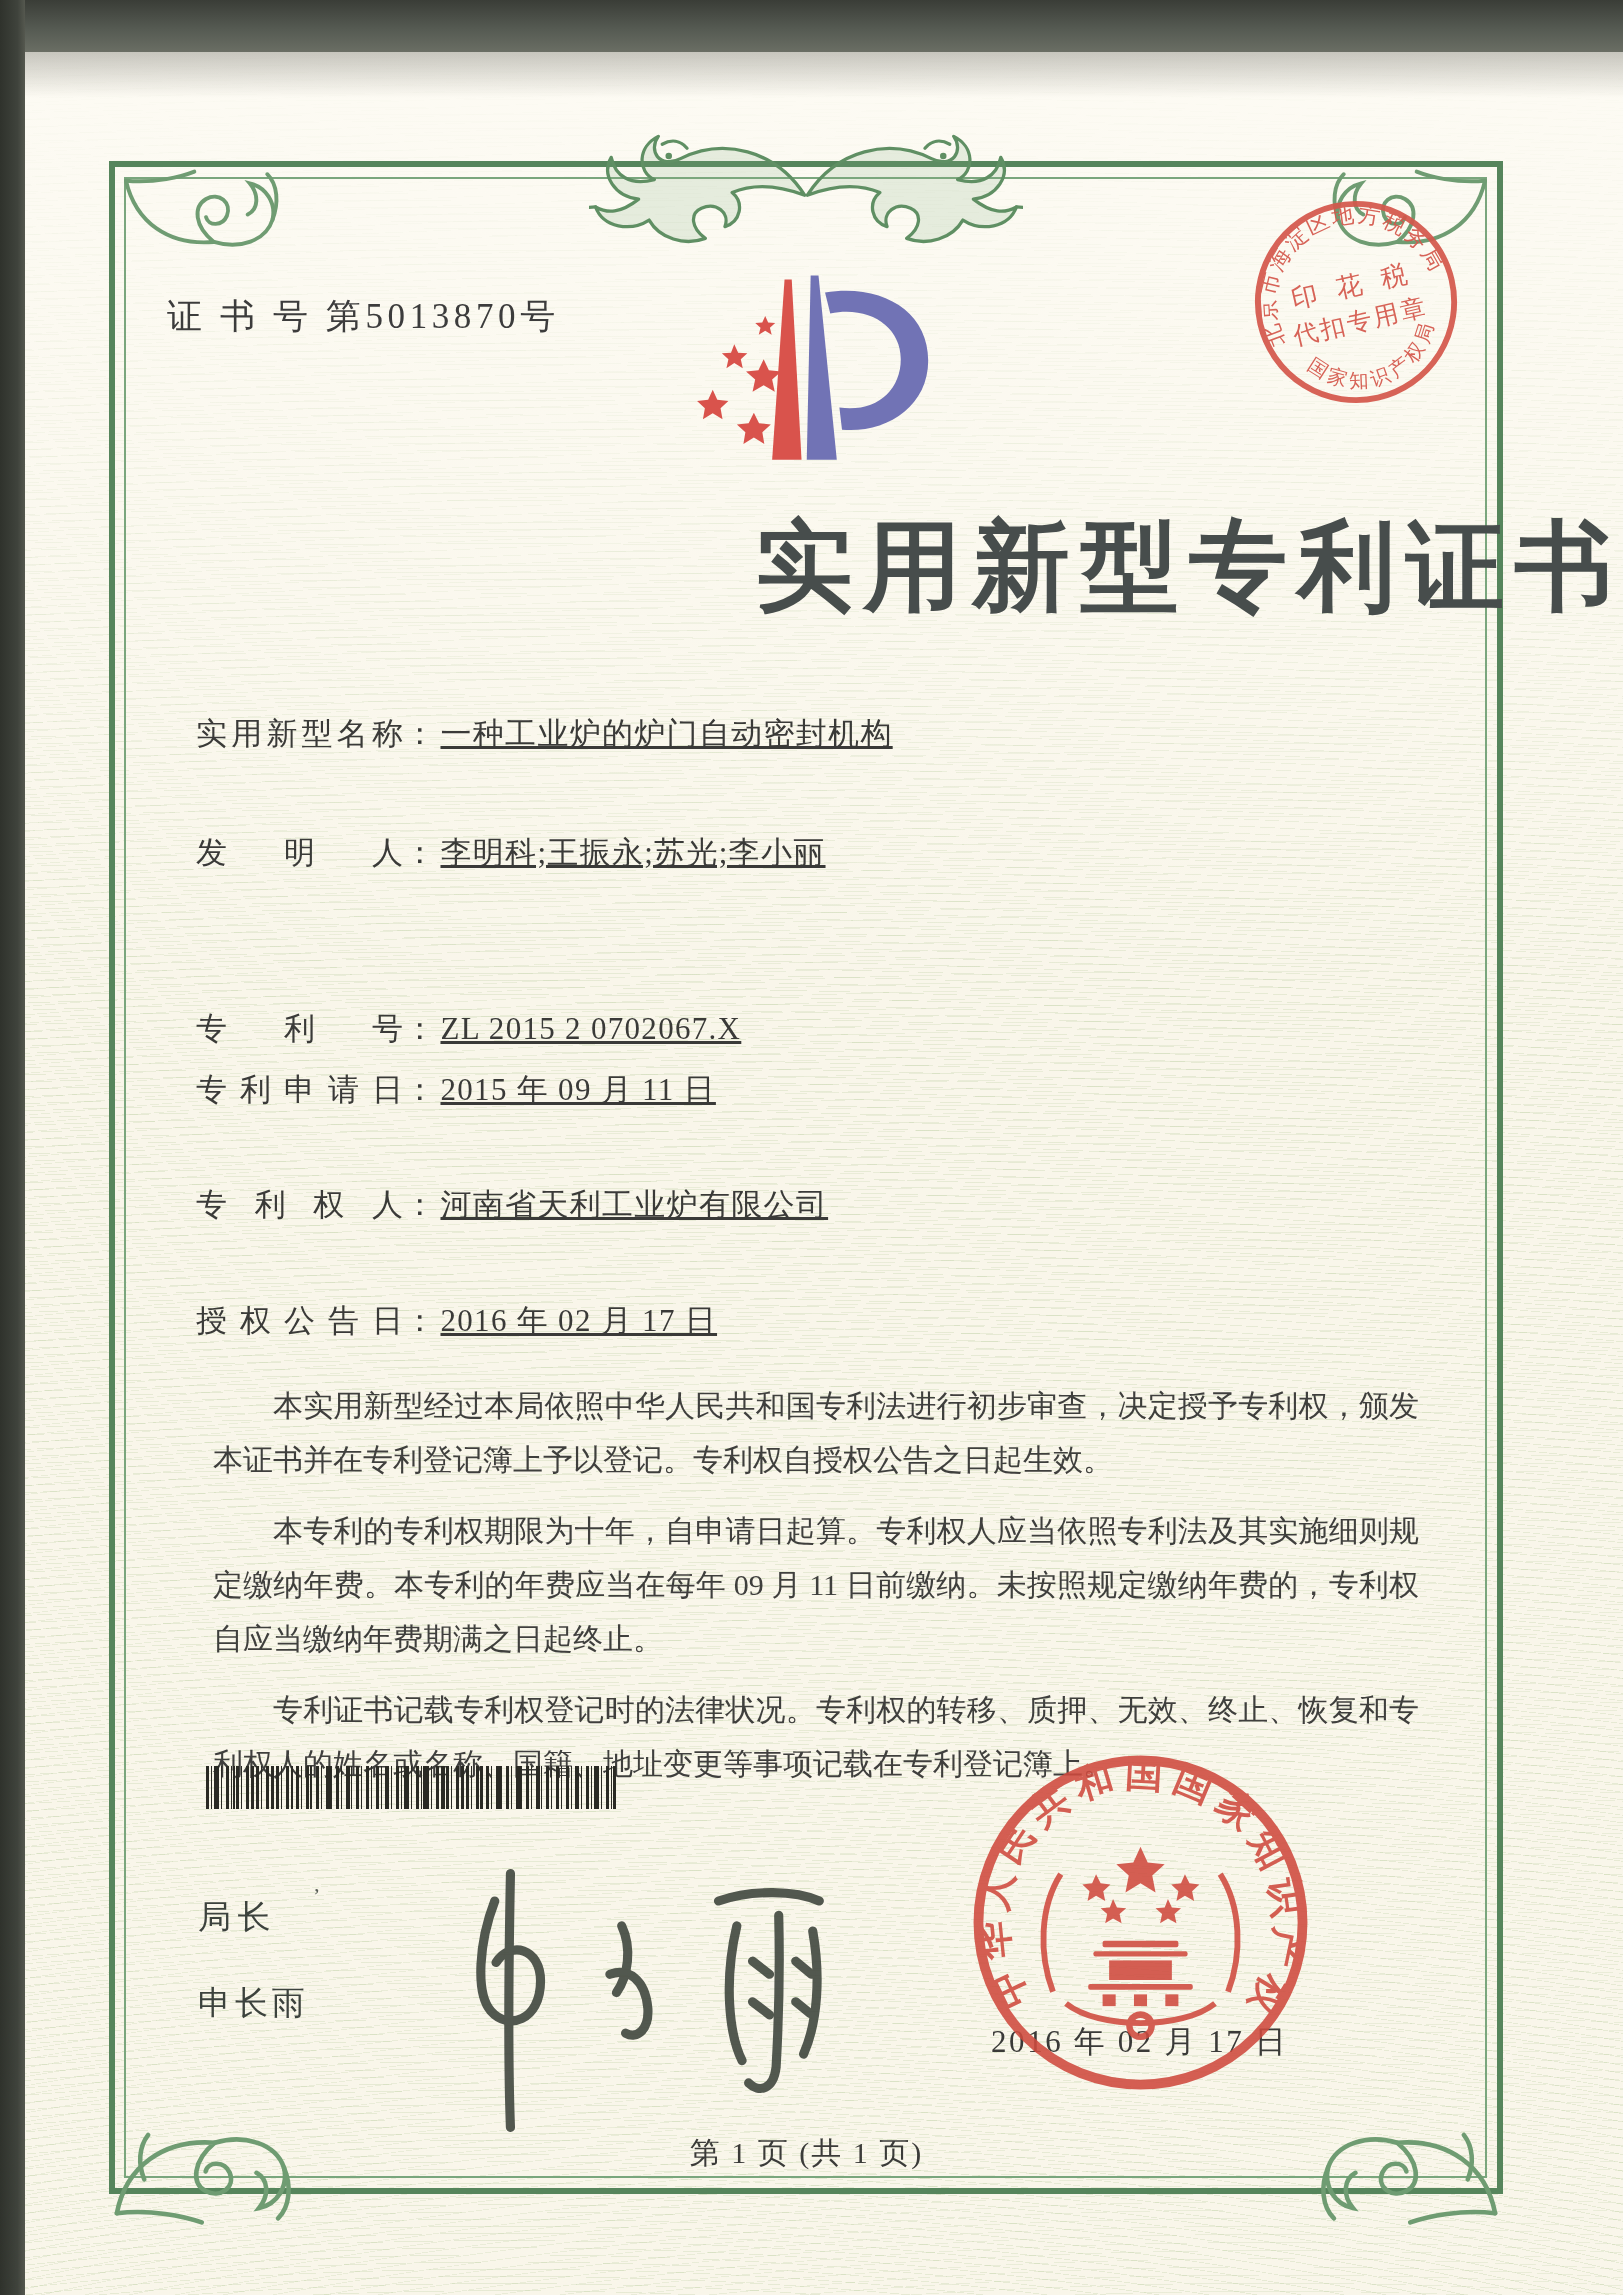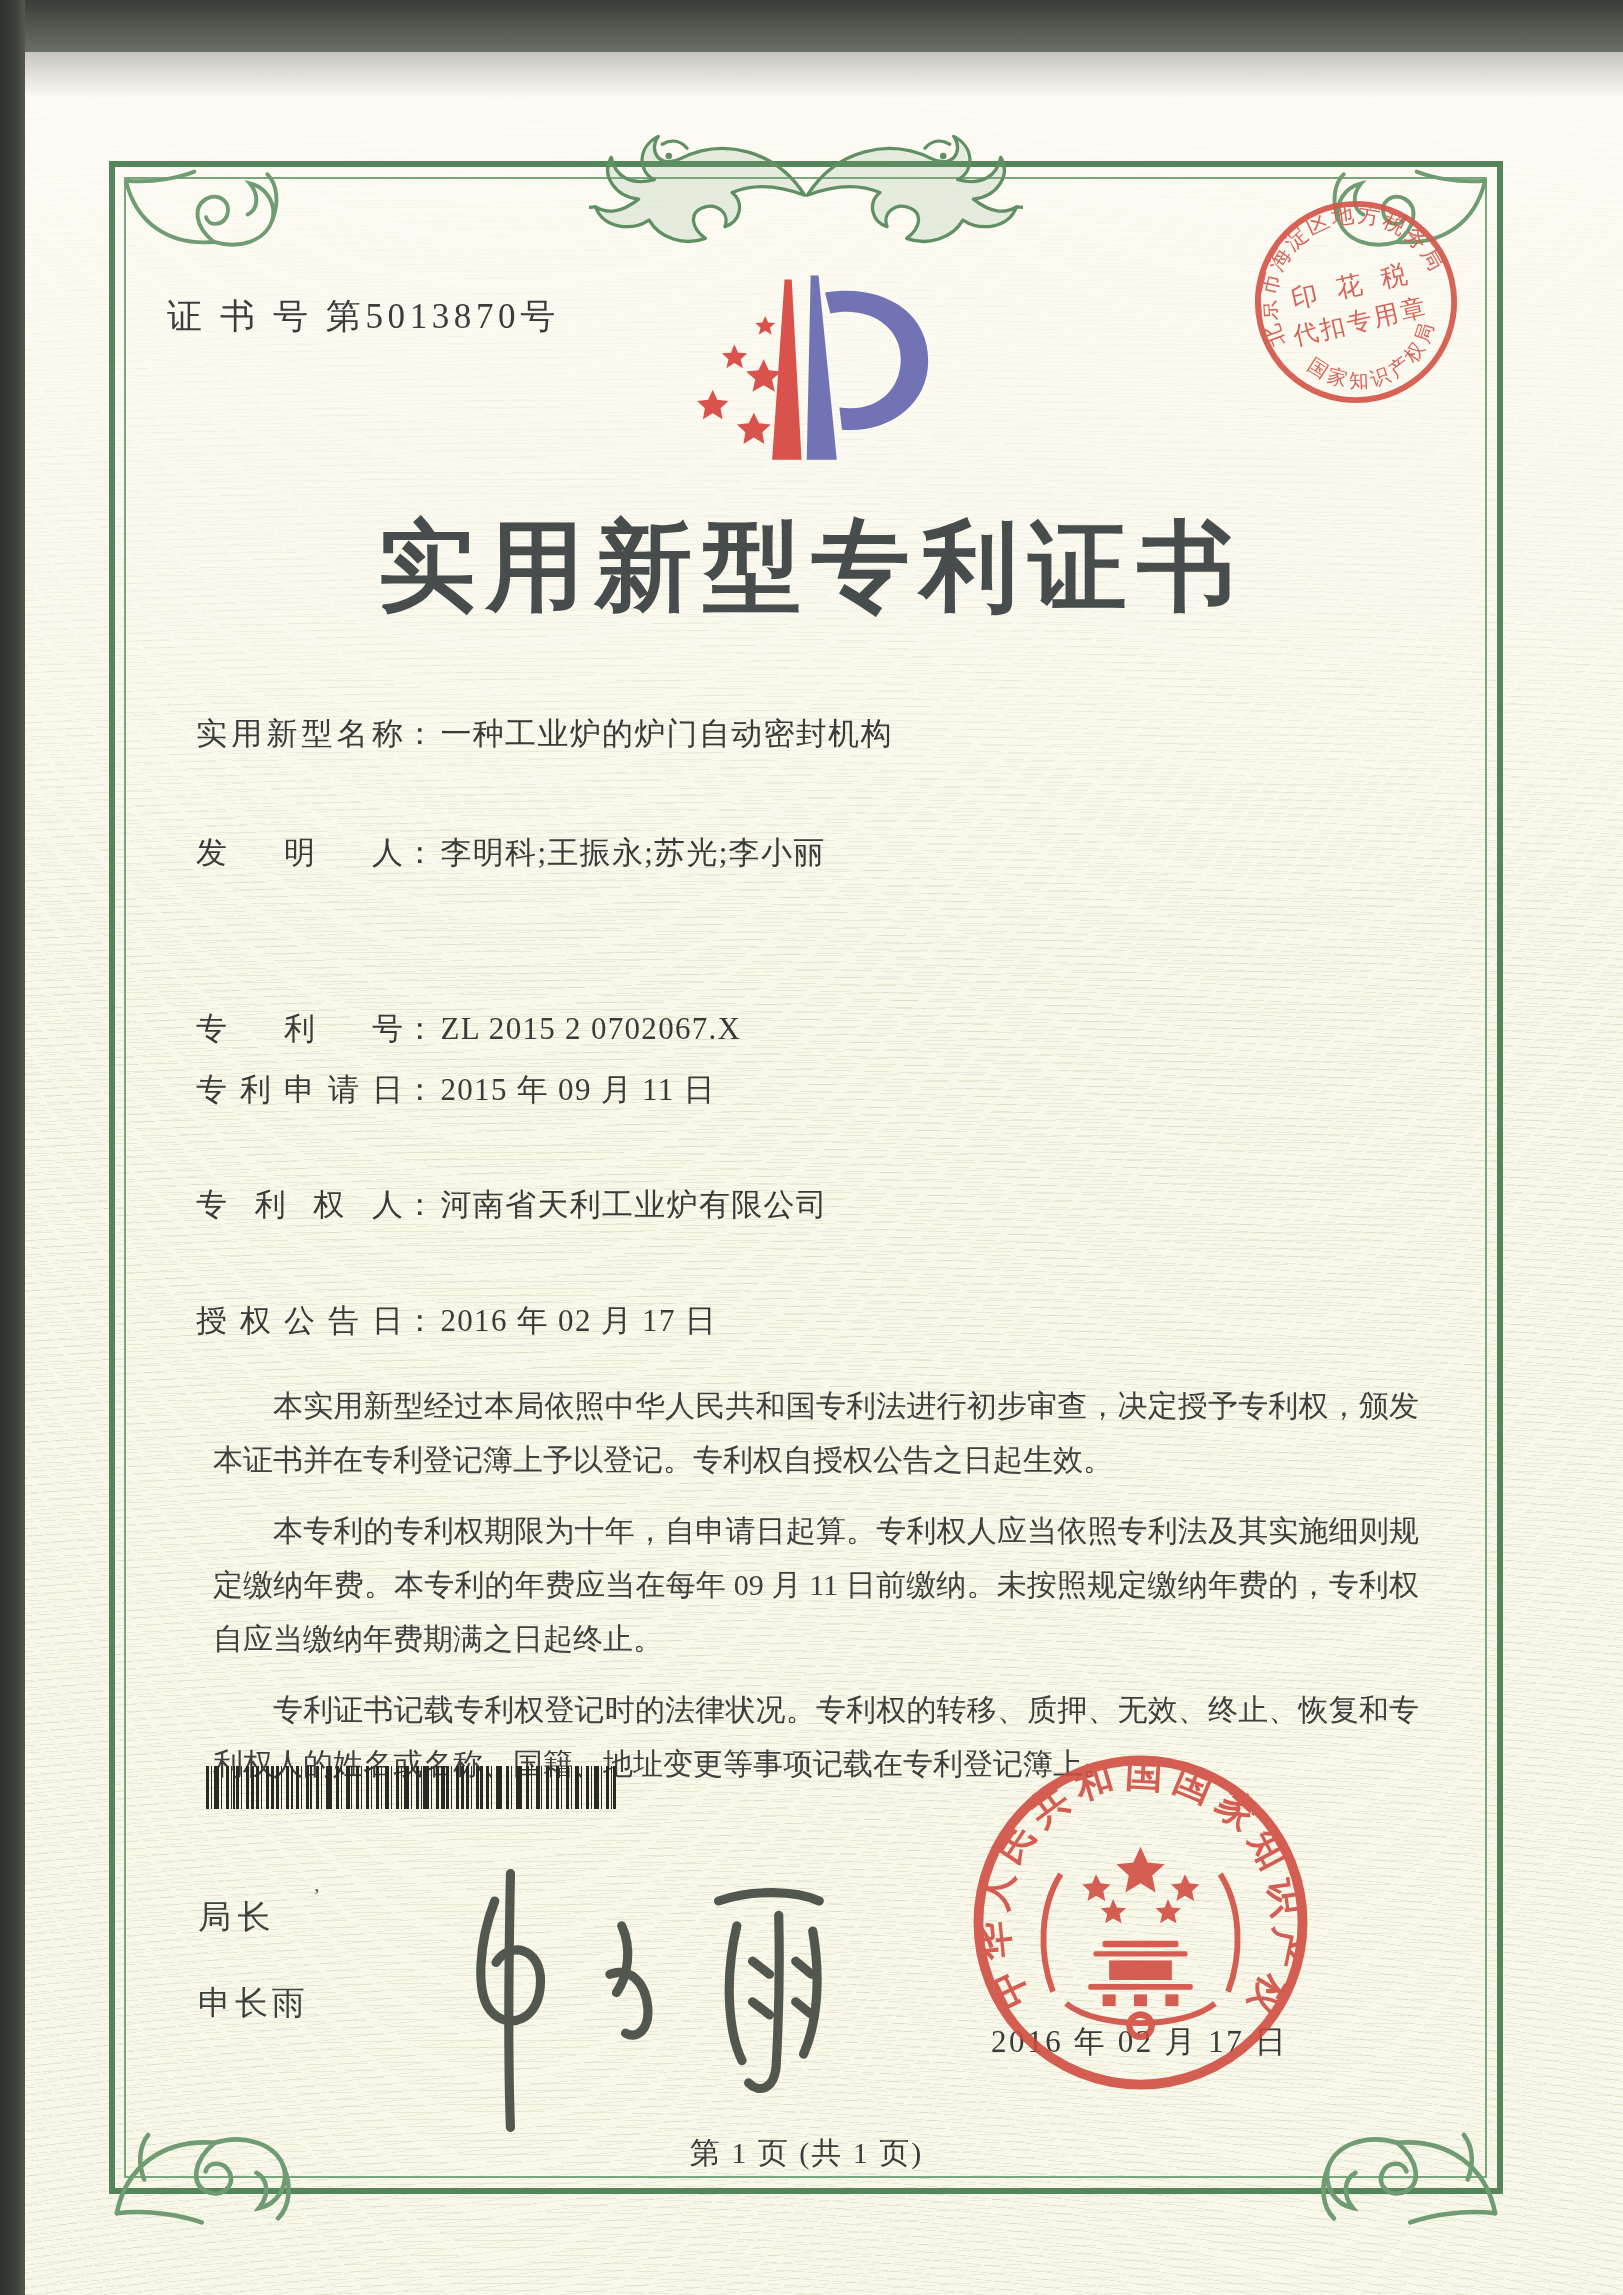--- a/index.html
+++ b/index.html
@@ -23,27 +23,27 @@
   
   .frame-outer{position:absolute;left:109px;top:161px;width:1394px;height:2033px;
     border:6.5px solid #56855c;box-sizing:border-box;}
   .frame-inner{position:absolute;left:124px;top:177px;width:1363px;height:2001px;
     border:2px solid #7aa67d;box-sizing:border-box;}
   .ornament{position:absolute;pointer-events:none;}
   
   .cert-no{position:absolute;left:167px;top:293px;font-size:35px;color:#3c3c3c;letter-spacing:4.6px;white-space:nowrap;}
   .logo{position:absolute;left:685px;top:256px;width:267px;height:222px;}
   .tax-stamp{position:absolute;left:1250px;top:196px;width:212px;height:212px;transform:rotate(-13deg);opacity:.92;}
-  .title{position:absolute;left:0;right:0;top:502px;text-align:center;
+  .title{position:absolute;left:0;right:0;top:502px;text-align:right;
     font-size:98px;font-weight:bold;color:#474d4c;letter-spacing:10.5px;white-space:nowrap;}
   
   .field{position:absolute;left:196px;font-size:31px;color:#3a3a38;white-space:nowrap;}
   .field .lbl{display:inline-block;width:207px;text-align:justify;text-align-last:justify;vertical-align:top;}
   .field .colon{display:inline-block;margin:0 5.2px 0 1.3px;}
-  .field .val{display:inline-block;letter-spacing:1.3px;}
+  .field .val{display:inline-block;letter-spacing:1.3px;text-decoration:underline;}
   
   .paras{position:absolute;left:196px;top:1362px;width:1240px;font-size:30px;
     line-height:54px;color:#3f3f3d;text-align:justify;}
   .paras p{margin:17px;text-indent:2em;}
   
   .barcode{position:absolute;left:206px;top:1766px;width:410px;height:43px;
     background-image:
       repeating-linear-gradient(90deg,#2a2a24 0 2.6px,rgba(0,0,0,0) 2.6px 4.6px,#2a2a24 4.6px 5.9px,rgba(0,0,0,0) 5.9px 9.8px,#2a2a24 9.8px 13px,rgba(0,0,0,0) 13px 15px,#2a2a24 15px 16.3px,rgba(0,0,0,0) 16.3px 20px),
       repeating-linear-gradient(90deg,rgba(0,0,0,0) 0 8.5px,#2a2a24 8.5px 10.5px,rgba(0,0,0,0) 10.5px 19px);}
   

